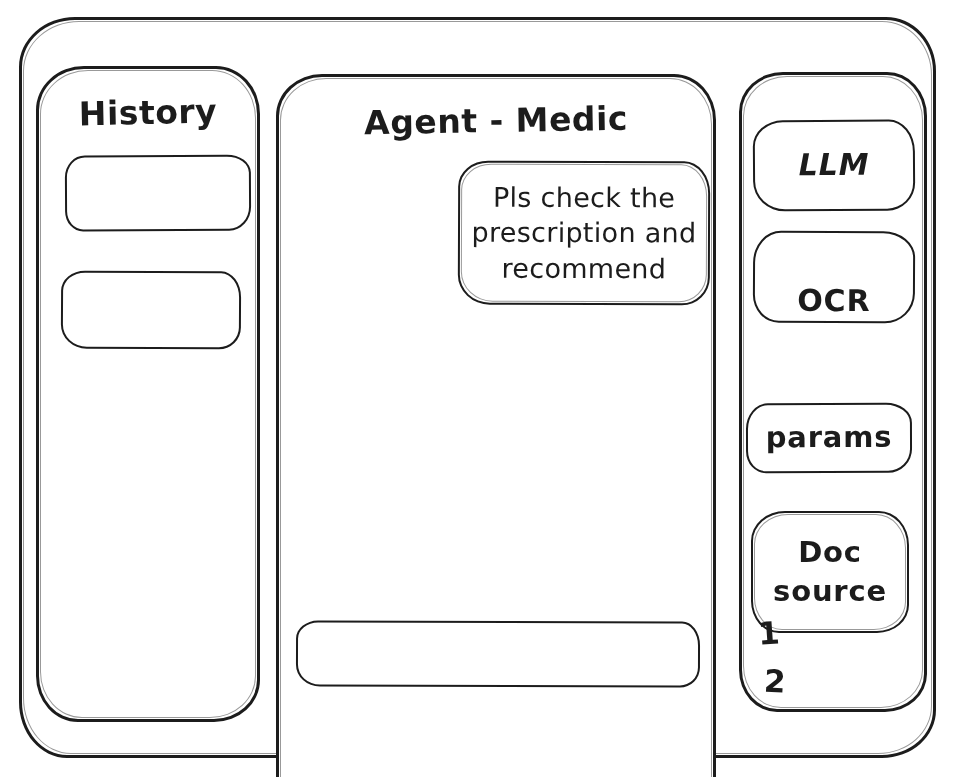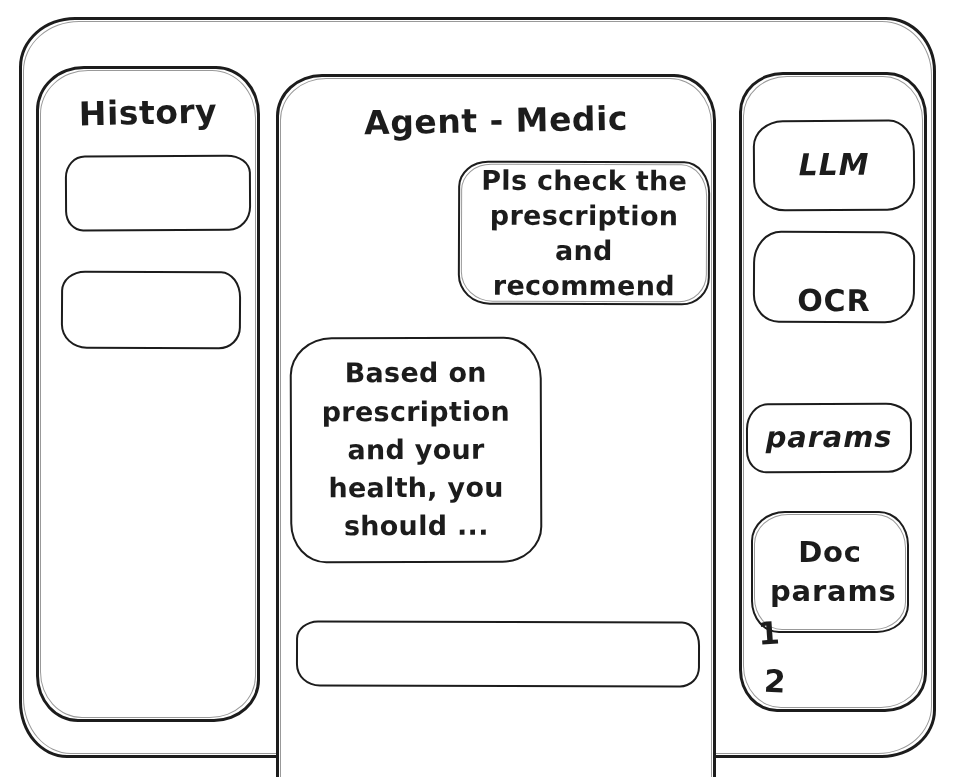--- a/index.html
+++ b/index.html
@@ -70,21 +70,21 @@
     left: 276px; top: 74px; width: 440px; height: 769px;
     border-radius: 46px 42px 44px 40px / 42px 46px 40px 44px;
   }
   .chat-title {
     position: absolute; left: 0; top: 24px; width: 100%;
     font-size: 33px;
     transform: rotate(-1deg);
   }
   .bubble {
     display: flex; align-items: center; justify-content: center;
-    font-size: 27px; font-weight: 700;
+    font-size: 27px; font-weight: 400;
     text-align: center;
     letter-spacing: 0.3px;
   }
   .bubble-user {
     left: 179px; top: 84px; width: 252px; height: 144px;
     border-radius: 30px 26px 28px 32px / 26px 32px 28px 30px;
     line-height: 1.3;
     transform: rotate(0.2deg);
   }
   .bubble-user .bubble-text { width: 232px; }
@@ -132,21 +132,20 @@
     left: 11px; top: 156px; width: 162px; height: 92px;
     border-radius: 28px 32px 30px 26px / 32px 26px 30px 28px;
     transform: rotate(0.3deg);
     align-items: flex-end;
   }
   .tool-params {
     left: 4px; top: 328px; width: 166px; height: 70px;
     border-radius: 22px 26px 24px 20px / 26px 20px 24px 22px;
     font-size: 29px;
     transform: rotate(-0.2deg);
-    font-style: italic;
   }
   .tool-doc {
     left: 9px; top: 436px; width: 158px; height: 122px;
     border-radius: 34px 30px 32px 28px / 30px 34px 28px 32px;
     font-size: 29px;
   }
   .tool-doc .tool-label { width: 120px; }
   .doc-item {
     position: absolute;
     font-size: 31px; font-weight: 700;
@@ -168,41 +167,38 @@
     <div class="sketch thin history-item-2"></div>
   </div>
 
   <div class="sketch dbl chat-panel">
     <div class="hand center-text chat-title">Agent - Medic</div>
 
     <div class="sketch thin dbl bubble bubble-user">
       <div class="bubble-text">Pls check the prescription and recommend</div>
     </div>
 
-    <div class="sketch thin bubble bubble-assistant">
-      <div class="bubble-text">Based on prescription and your health, you should ...</div>
-    </div>
 
     <input type="text" class="message-input" placeholder="" style="">
   </div>
 
   <div class="sketch dbl tools-panel">
     <div class="sketch thin tool-button tool-llm">
       <span class="tool-label">LLM</span>
     </div>
 
     <div class="sketch thin tool-button tool-ocr">
       <span class="tool-label">OCR</span>
     </div>
 
     <div class="sketch thin tool-button tool-params">
       <span class="tool-label">params</span>
     </div>
 
     <div class="sketch thin dbl tool-button tool-doc">
-      <span class="tool-label">Doc params</span>
+      <span class="tool-label">Doc source</span>
     </div>
 
     <div class="hand doc-item doc-item-1">1</div>
     <div class="hand doc-item doc-item-2">2</div>
   </div>
 
 </div>
 
 </body></html>

